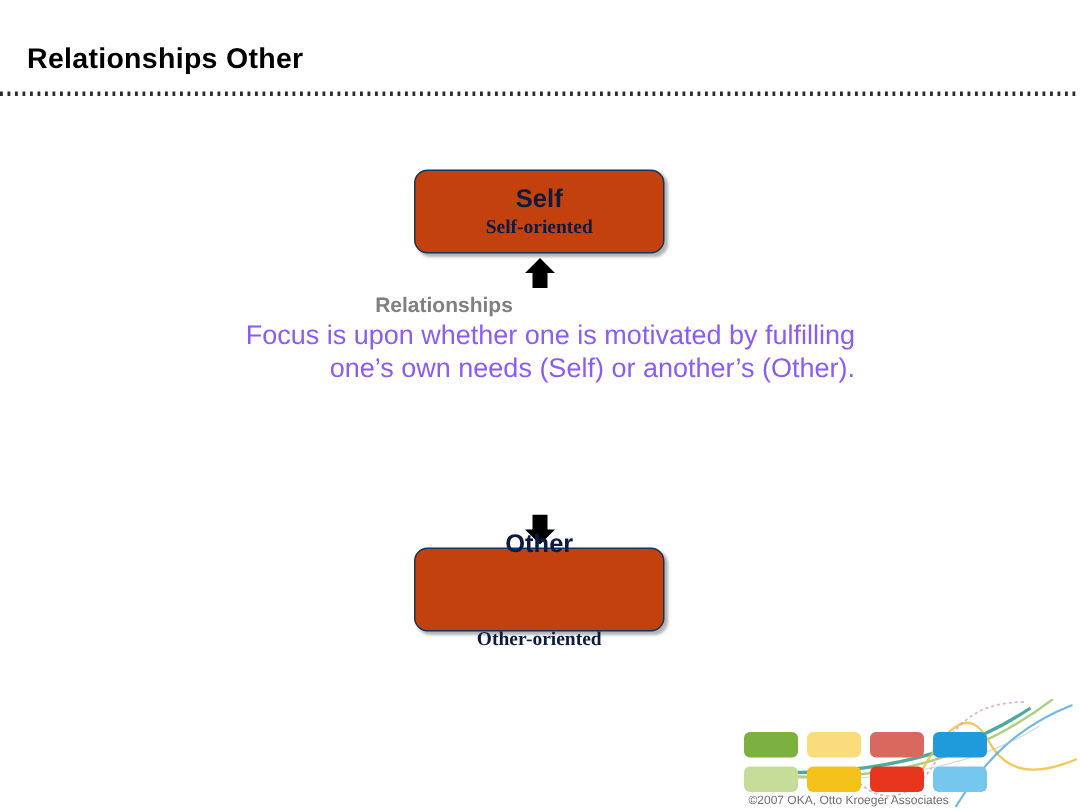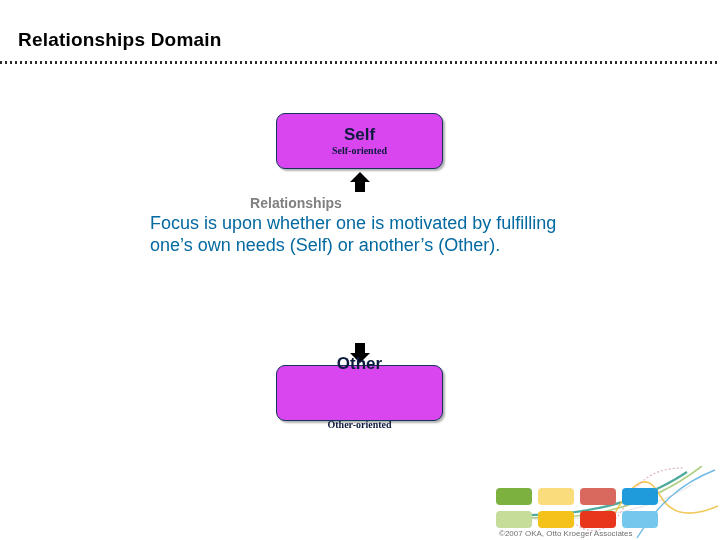--- a/index.html
+++ b/index.html
@@ -40,21 +40,21 @@
     background-image: linear-gradient(to right, #2b2b2b 0px, #2b2b2b 2px, rgba(255,255,255,0) 2px, rgba(255,255,255,0) 5px);
     background-size: 5px 3px;
     background-repeat: repeat-x;
   }
 
   
   .pole-box {
     position: absolute;
     width: 167px;
     height: 56px;
-    background: #d946ef;
+    background: #c2410c;
     border: 1.5px solid #14345a;
     border-radius: 9px;
     box-sizing: border-box;
     display: flex;
     flex-direction: column;
     align-items: center;
     justify-content: center;
     box-shadow: 2px 2px 2px rgba(0,0,0,0.30);
   }
   .pole-box.self  { left: 276px; top: 113px; }
@@ -62,21 +62,21 @@
 
   .pole-title {
     font-family: "Liberation Sans", sans-serif;
     font-size: 17px;
     font-weight: bold;
     color: #0d1b3e;
     line-height: 1.05;
   }
   .pole-sub {
     font-family: "Liberation Serif", serif;
-    font-size: 10px;
+    font-size: 13px;
     font-weight: bold;
     color: #0d1b3e;
     margin-top: 2px;
     line-height: 1.05;
   }
 
   
   .arrow {
     position: absolute;
     width: 22px;
@@ -95,23 +95,23 @@
     font-size: 14px;
     font-weight: bold;
     color: #808080;
   }
   .domain-desc {
     position: absolute;
     left: 150px;
     top: 213px;
     width: 420px;
     font-size: 18px;
-    color: #0369a1;
+    color: #8b5cf6;
     line-height: 1.22;
-    text-align: left;
+    text-align: right;
   }
 
   
   #logo {
     position: absolute;
     left: 487px;
     top: 466px;
     width: 233px;
     height: 74px;
   }
@@ -144,21 +144,21 @@
     color: #6f6f6f;
     white-space: nowrap;
     font-family: "Liberation Sans", sans-serif;
   }
 </style>
 </head>
 <body>
 
 <div id="slide">
 
-  <div class="slide-title">Relationships Domain</div>
+  <div class="slide-title">Relationships Other</div>
   <div class="title-rule"></div>
 
   <div class="pole-box self">
     <div class="pole-title">Self</div>
     <div class="pole-sub">Self-oriented</div>
   </div>
 
   <div class="arrow up">
     <svg viewBox="0 0 22 20" width="22" height="20" aria-hidden="true">
       <polygon points="11,0 21,10 16,10 16,20 6,20 6,10 1,10" fill="#000000"></polygon>

